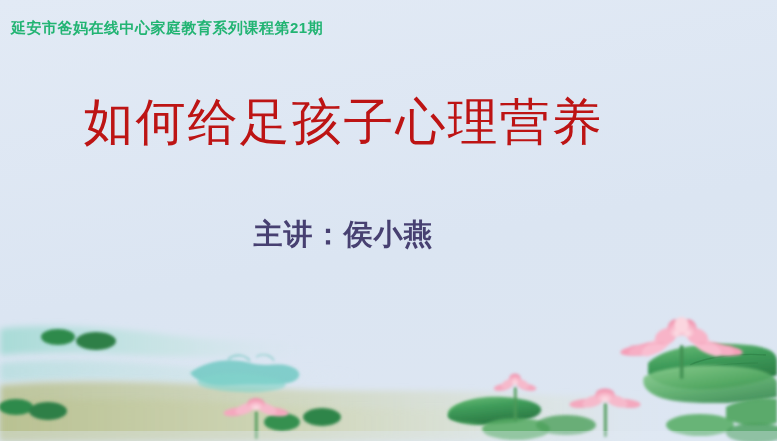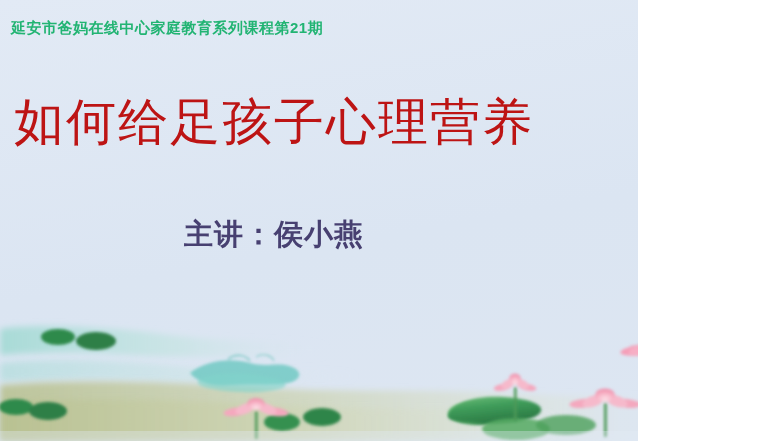--- a/index.html
+++ b/index.html
@@ -6,21 +6,21 @@
     margin: 0;
     padding: 0;
     background: #ffffff;
   }
   body {
     font-family: "Liberation Sans", "DejaVu Sans", sans-serif;
   }
 
   #slide {
     position: relative;
-    width: 638px;
+    width: 777px;
     height: 441px;
     overflow: hidden;
     background: #dee7f3;
     background-image:
       linear-gradient(170deg, #e2eaf5 0%, #dbe5f2 55%, #dde6f2 100%);
   }
 
   
   .course-line {
     position: absolute;

